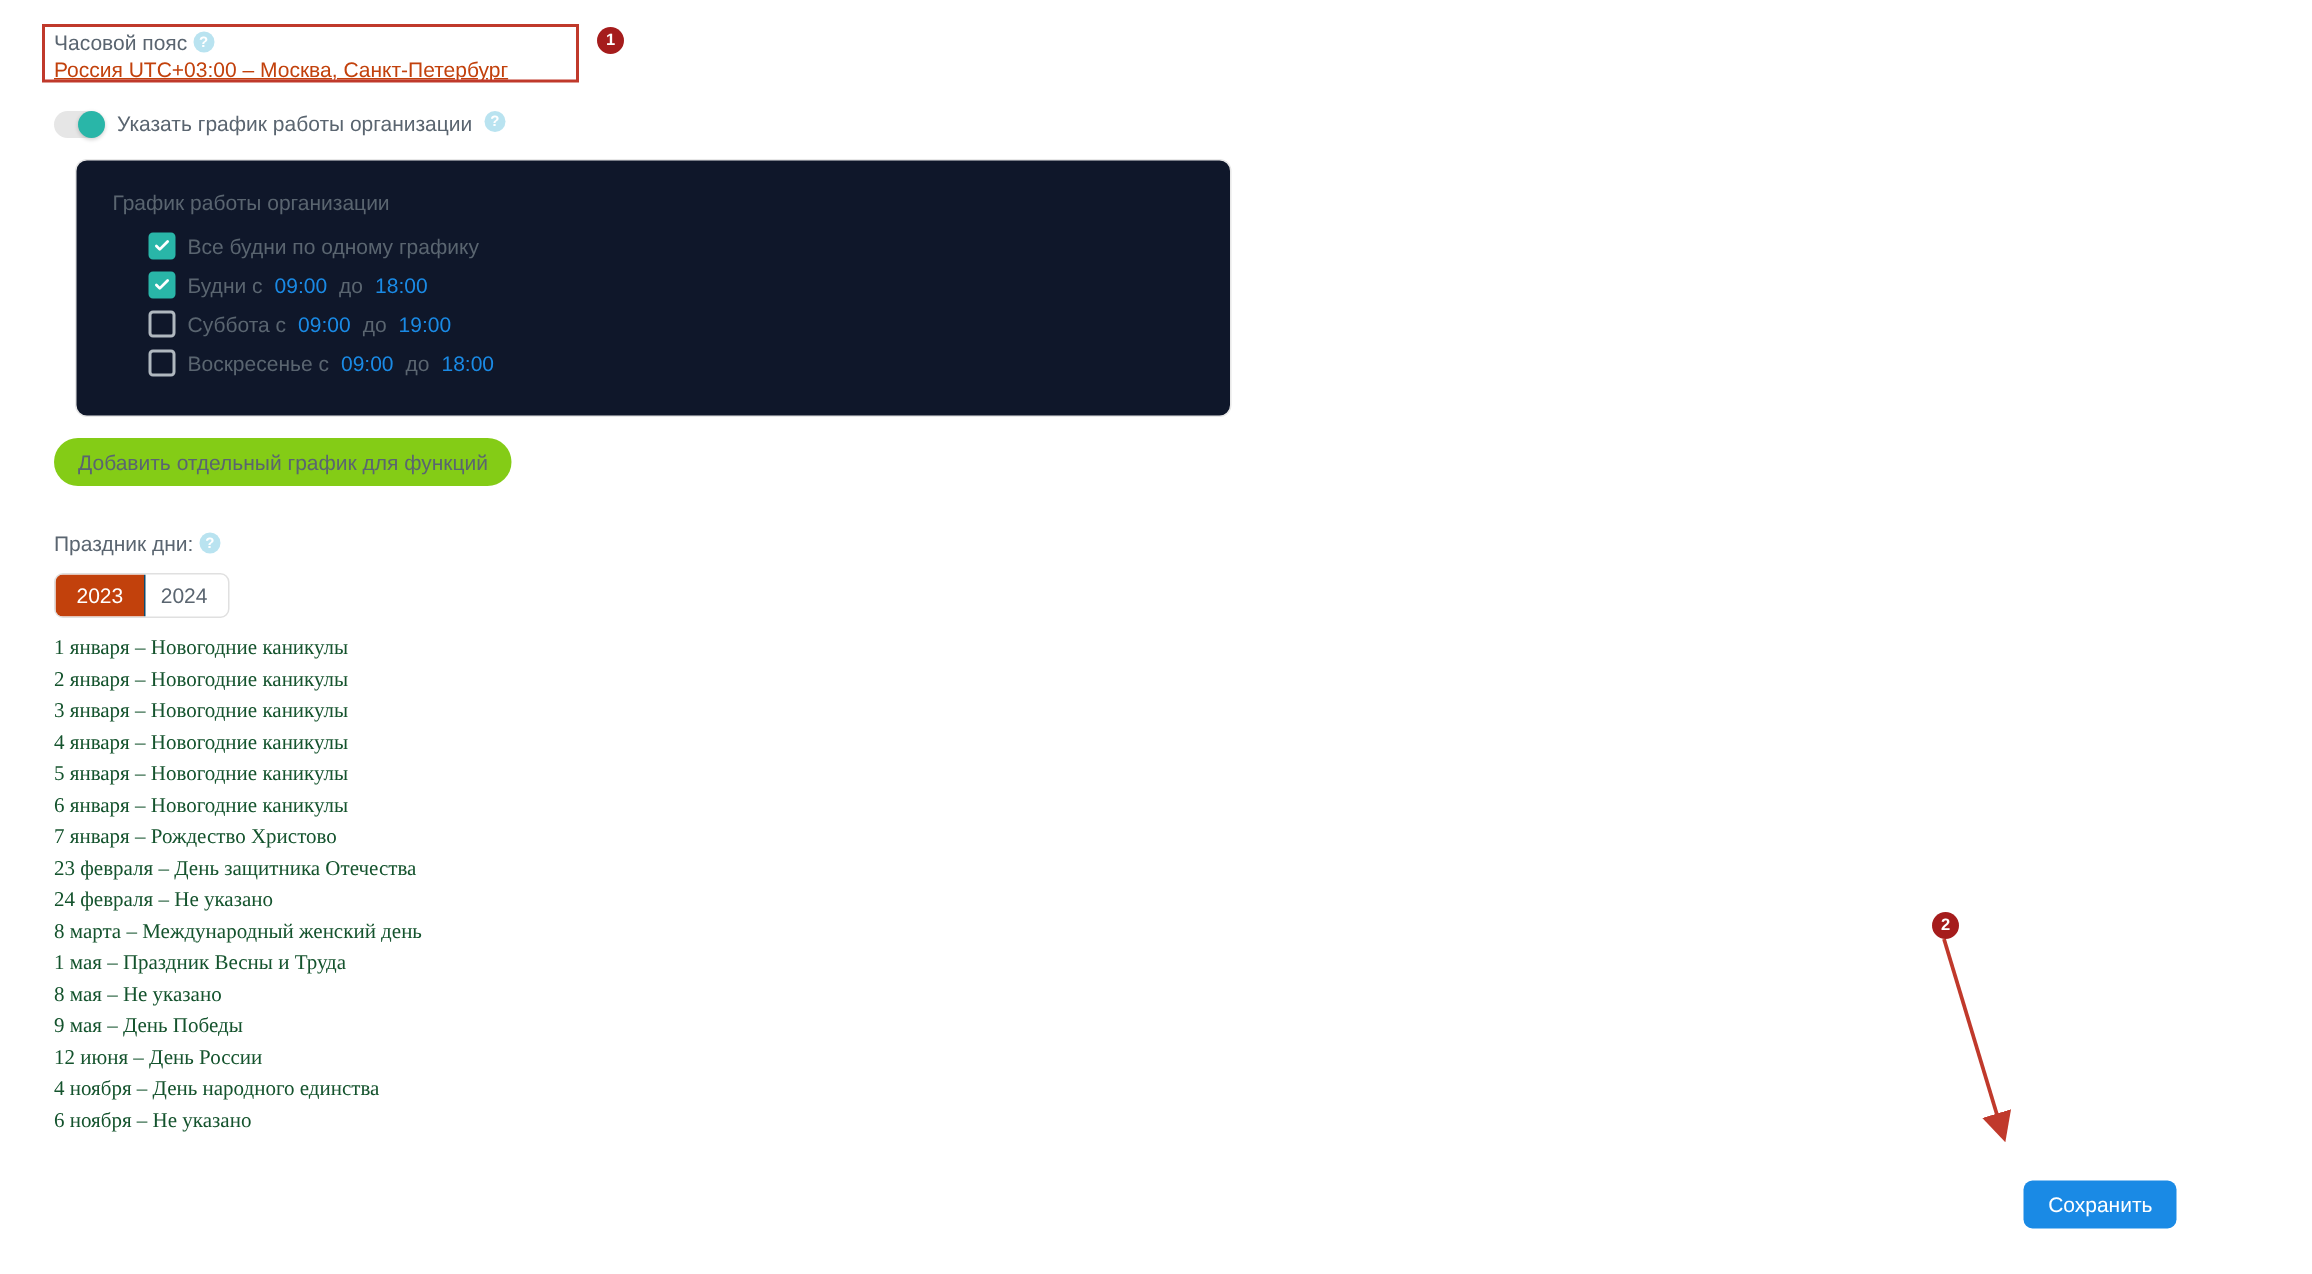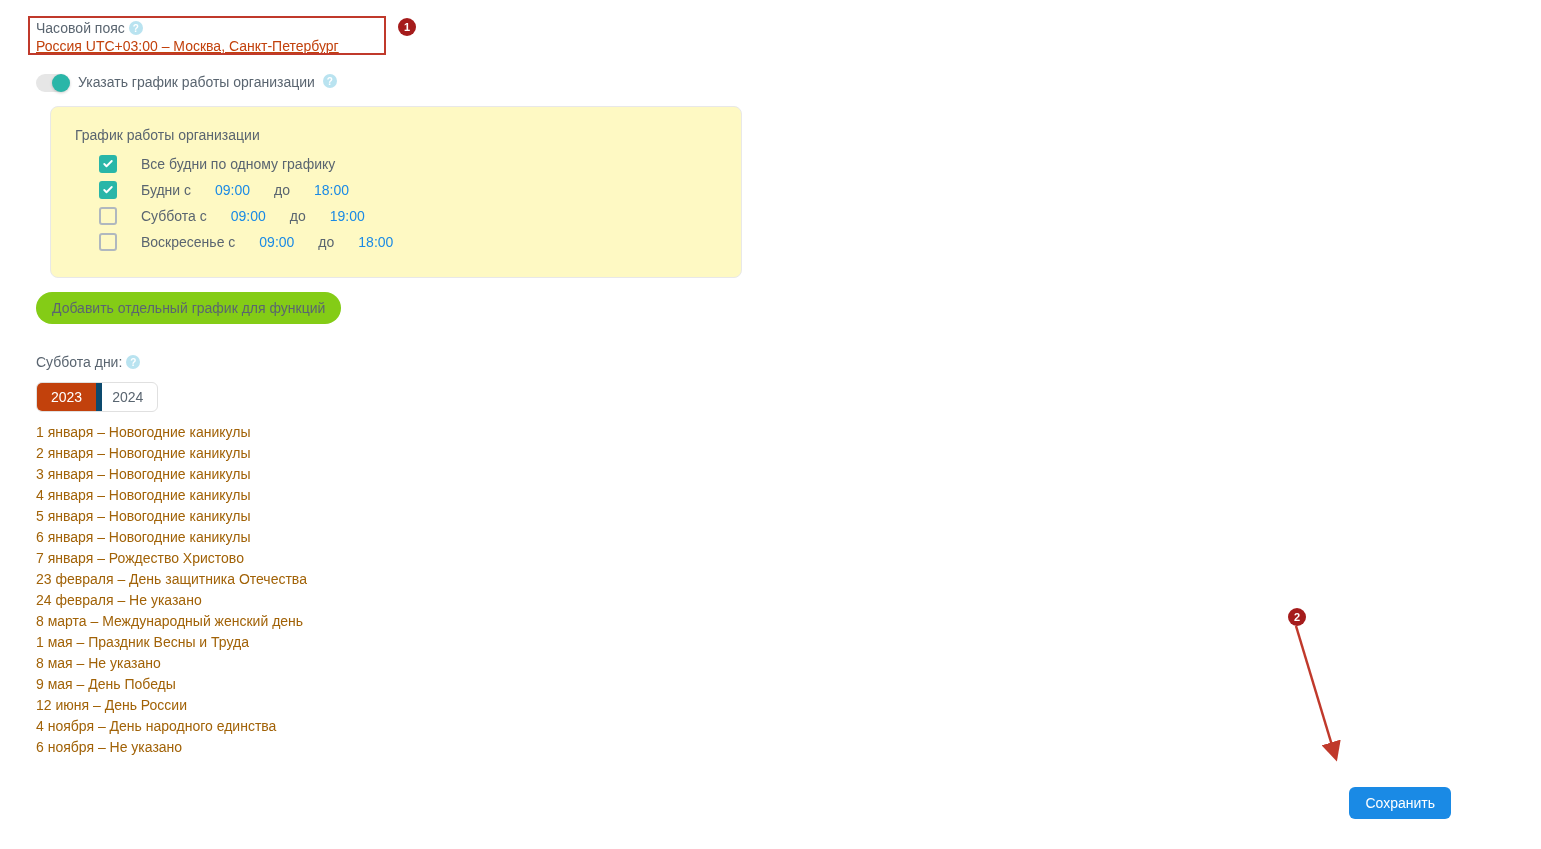--- a/index.html
+++ b/index.html
@@ -91,29 +91,29 @@
     background: #29b6a8;
     position: absolute;
     right: 0;
     top: 0;
     box-shadow: 0 1px 3px rgba(0,0,0,0.2);
   }
   .schedule-card {
     border: 1px solid #e8e8e8;
     border-radius: 8px;
     padding: 20px 24px 18px 24px;
-    width: 692px;
+    width: 771px;
     margin-left: 14px;
-    background: #fef9c3;
+    background: #0f172a;
   }
   .schedule-title { color: #5a6570; margin-bottom: 12px; }
   .sched-row {
     display: flex;
     align-items: center;
-    gap: 24px;
+    gap: 8px;
     margin-bottom: 8px;
     margin-left: 24px;
   }
   .sched-row.first { margin-top: 0; }
   .checkbox {
     width: 18px;
     height: 18px;
     border: 2px solid #b0b8bf;
     border-radius: 3px;
     display: inline-flex;
@@ -154,23 +154,23 @@
     overflow: hidden;
     margin-bottom: 10px;
   }
   .year-tab {
     padding: 6px 14px;
     cursor: pointer;
     font-size: 14px;
     color: #5a6570;
   }
   .year-tab.active { background: #c2410c; color: #fff; }
-  .year-tab + .year-tab { border-left: 6px solid #0c4a6e; padding-left: 10px; }
+  .year-tab + .year-tab { border-left: 1px solid #0c4a6e; padding-left: 10px; }
   .holidays-list { }
-  .holiday-item { line-height: 1.5; color: #a16207; }
+  .holiday-item { line-height: 1.5; color: #14532d; font-family: Liberation Serif, serif; }
   .save-btn {
     position: absolute;
     right: 90px;
     bottom: 30px;
     background: #1a8ae5;
     color: #fff;
     border: none;
     border-radius: 6px;
     padding: 8px 16px;
     cursor: pointer;
@@ -253,21 +253,21 @@
     <span class="time-link">09:00</span>
     <span>до</span>
     <span class="time-link">18:00</span>
   </div>
 </div>
 
 <button class="gray-btn">Добавить отдельный график для функций</button>
 
 
 <div class="holidays-label-row">
-  <span>Суббота дни:</span>
+  <span>Праздник дни:</span>
   <span class="help-icon">?</span>
 </div>
 
 <div class="year-tabs">
   <div class="year-tab active">2023</div>
   <div class="year-tab">2024</div>
 </div>
 
 <div class="holidays-list" id="holidays-list">
     <div class="holiday-item">1 января – Новогодние каникулы</div>

